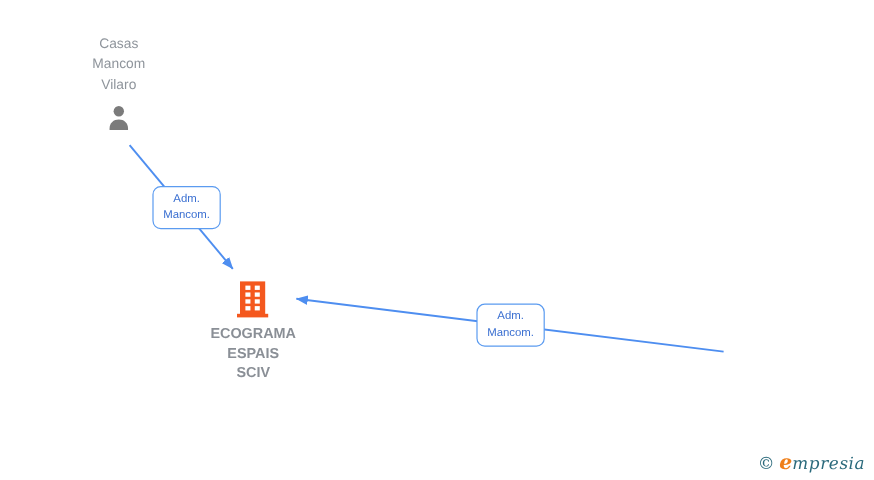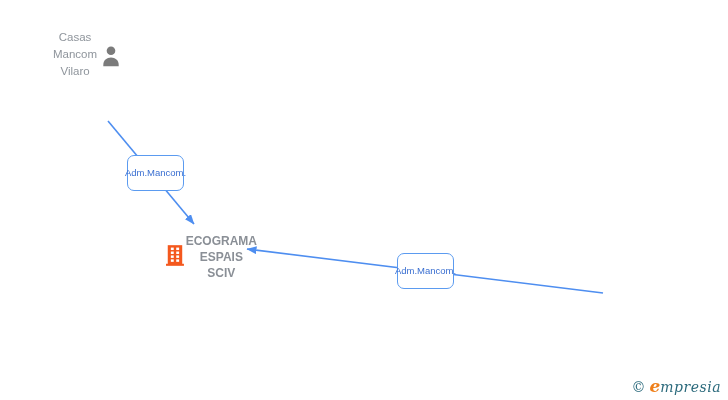--- a/index.html
+++ b/index.html
@@ -13,21 +13,21 @@
   }
   svg.edges {
     position: absolute;
     left: 0; top: 0;
     width: 728px; height: 400px;
     z-index: 1;
   }
   .node {
     position: absolute;
     display: flex;
-    flex-direction: row;
+    flex-direction: column;
     align-items: center;
     z-index: 2;
     cursor: pointer;
   }
   .node .name {
     text-align: center;
     color: #8f959c;
     font-size: 11.5px;
     line-height: 17px;
   }
@@ -47,21 +47,21 @@
 
   .edge-label {
     position: absolute;
     width: 57px;
     height: 36px;
     box-sizing: border-box;
     background: #ffffff;
     border: 1.5px solid #5b9bf0;
     border-radius: 7px;
     display: flex;
-    flex-direction: row;
+    flex-direction: column;
     justify-content: center;
     align-items: center;
     color: #3a6fd1;
     font-size: 9.5px;
     line-height: 14px;
     z-index: 3;
   }
   #edge-label-1 { left: 127px; top: 155px; }
   #edge-label-2 { left: 397px; top: 253px; }
 

